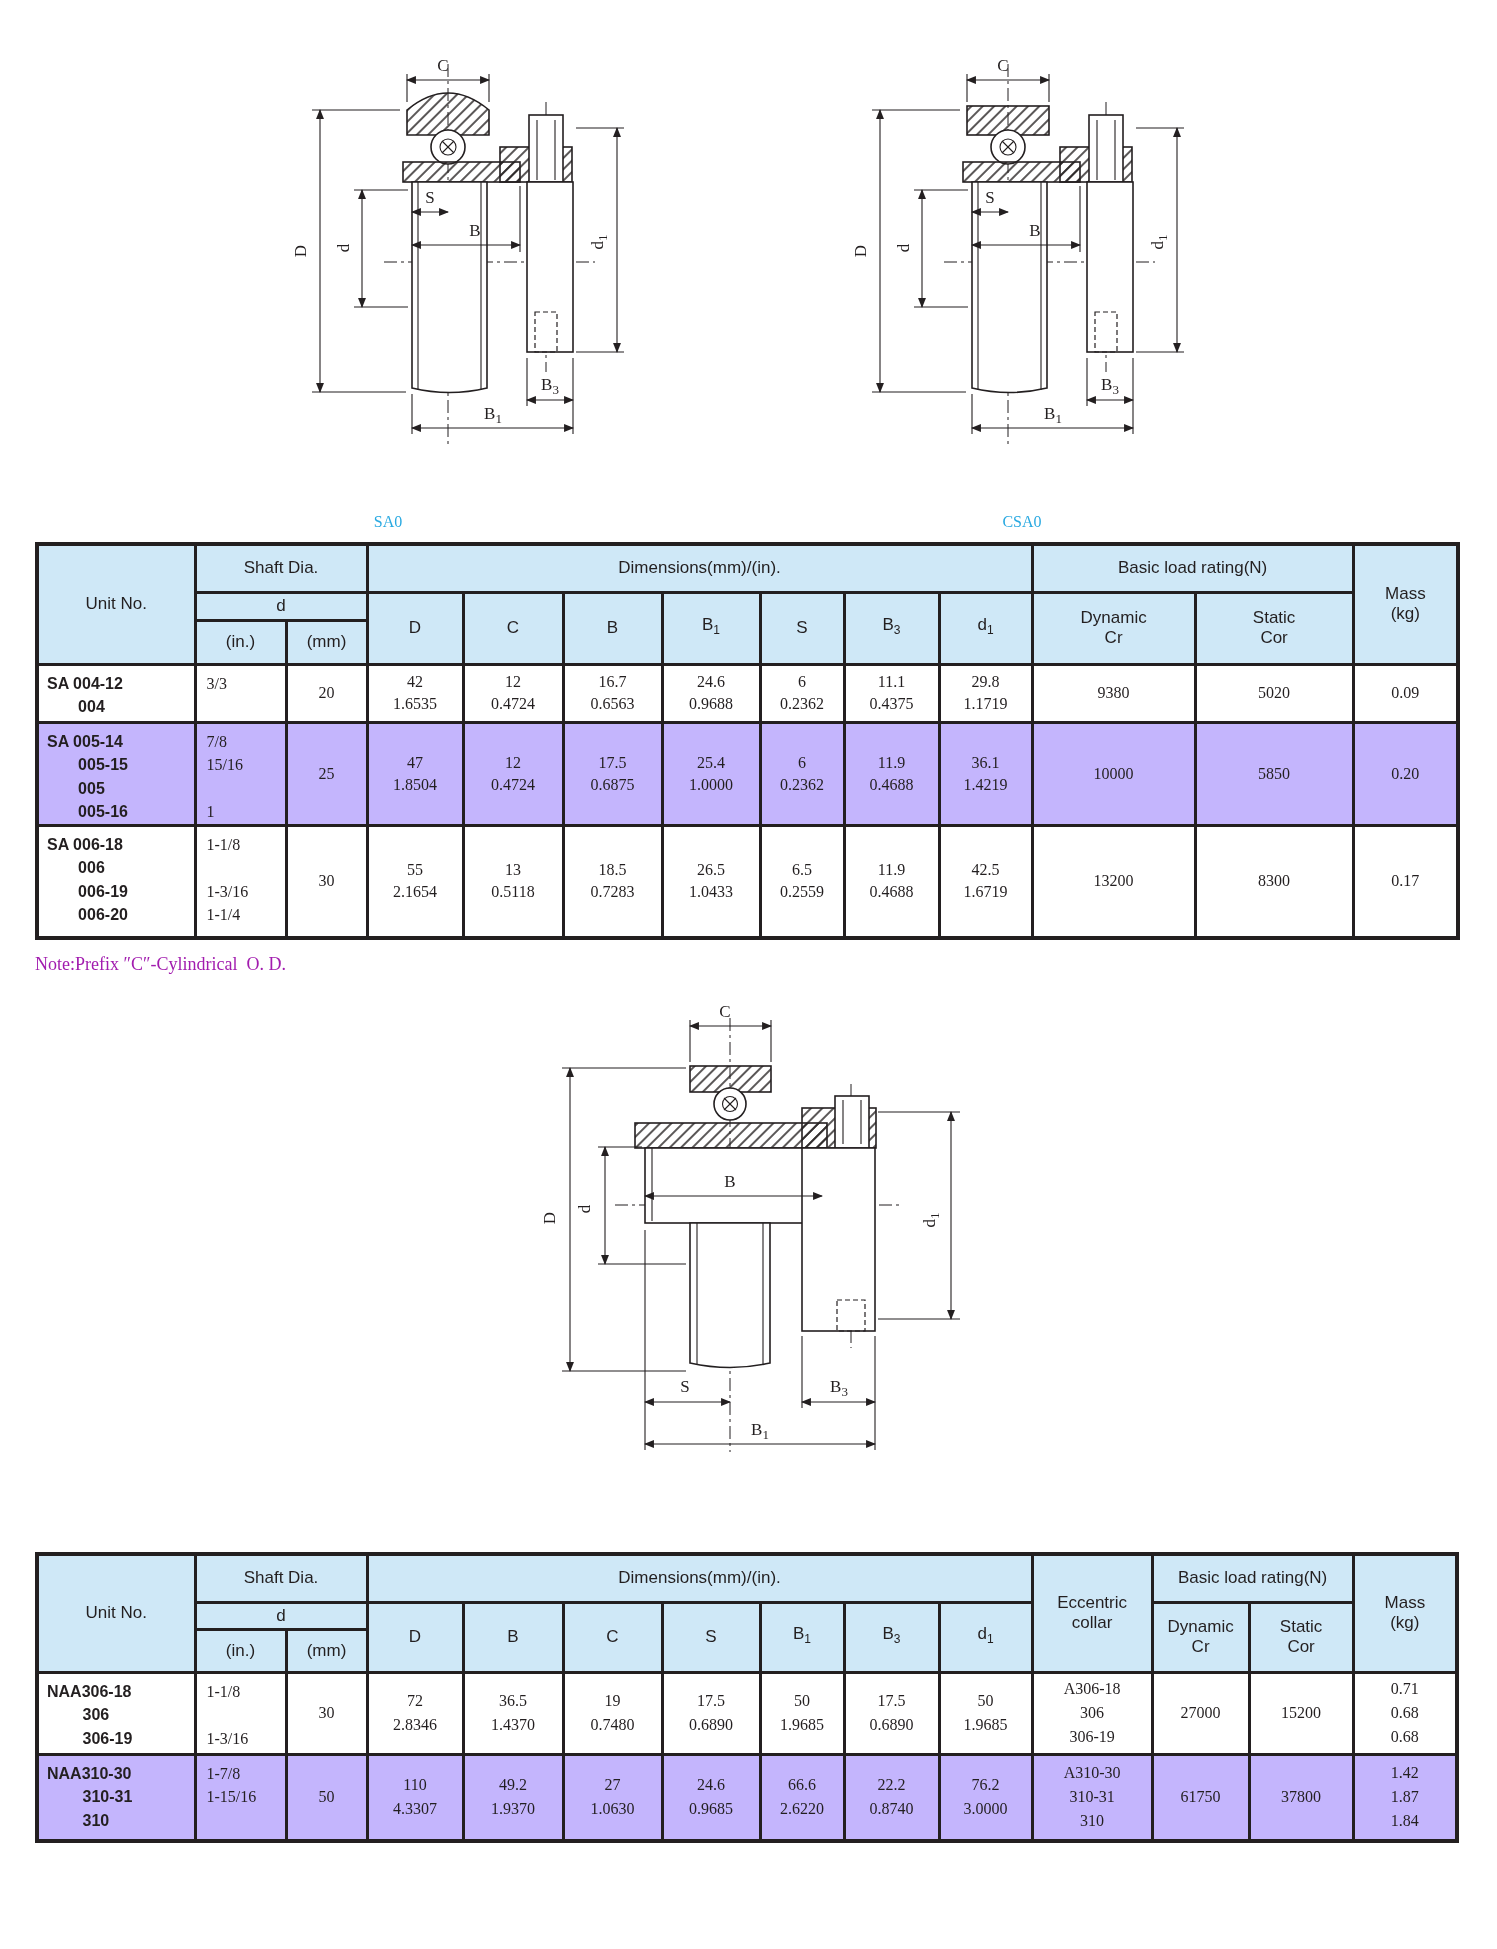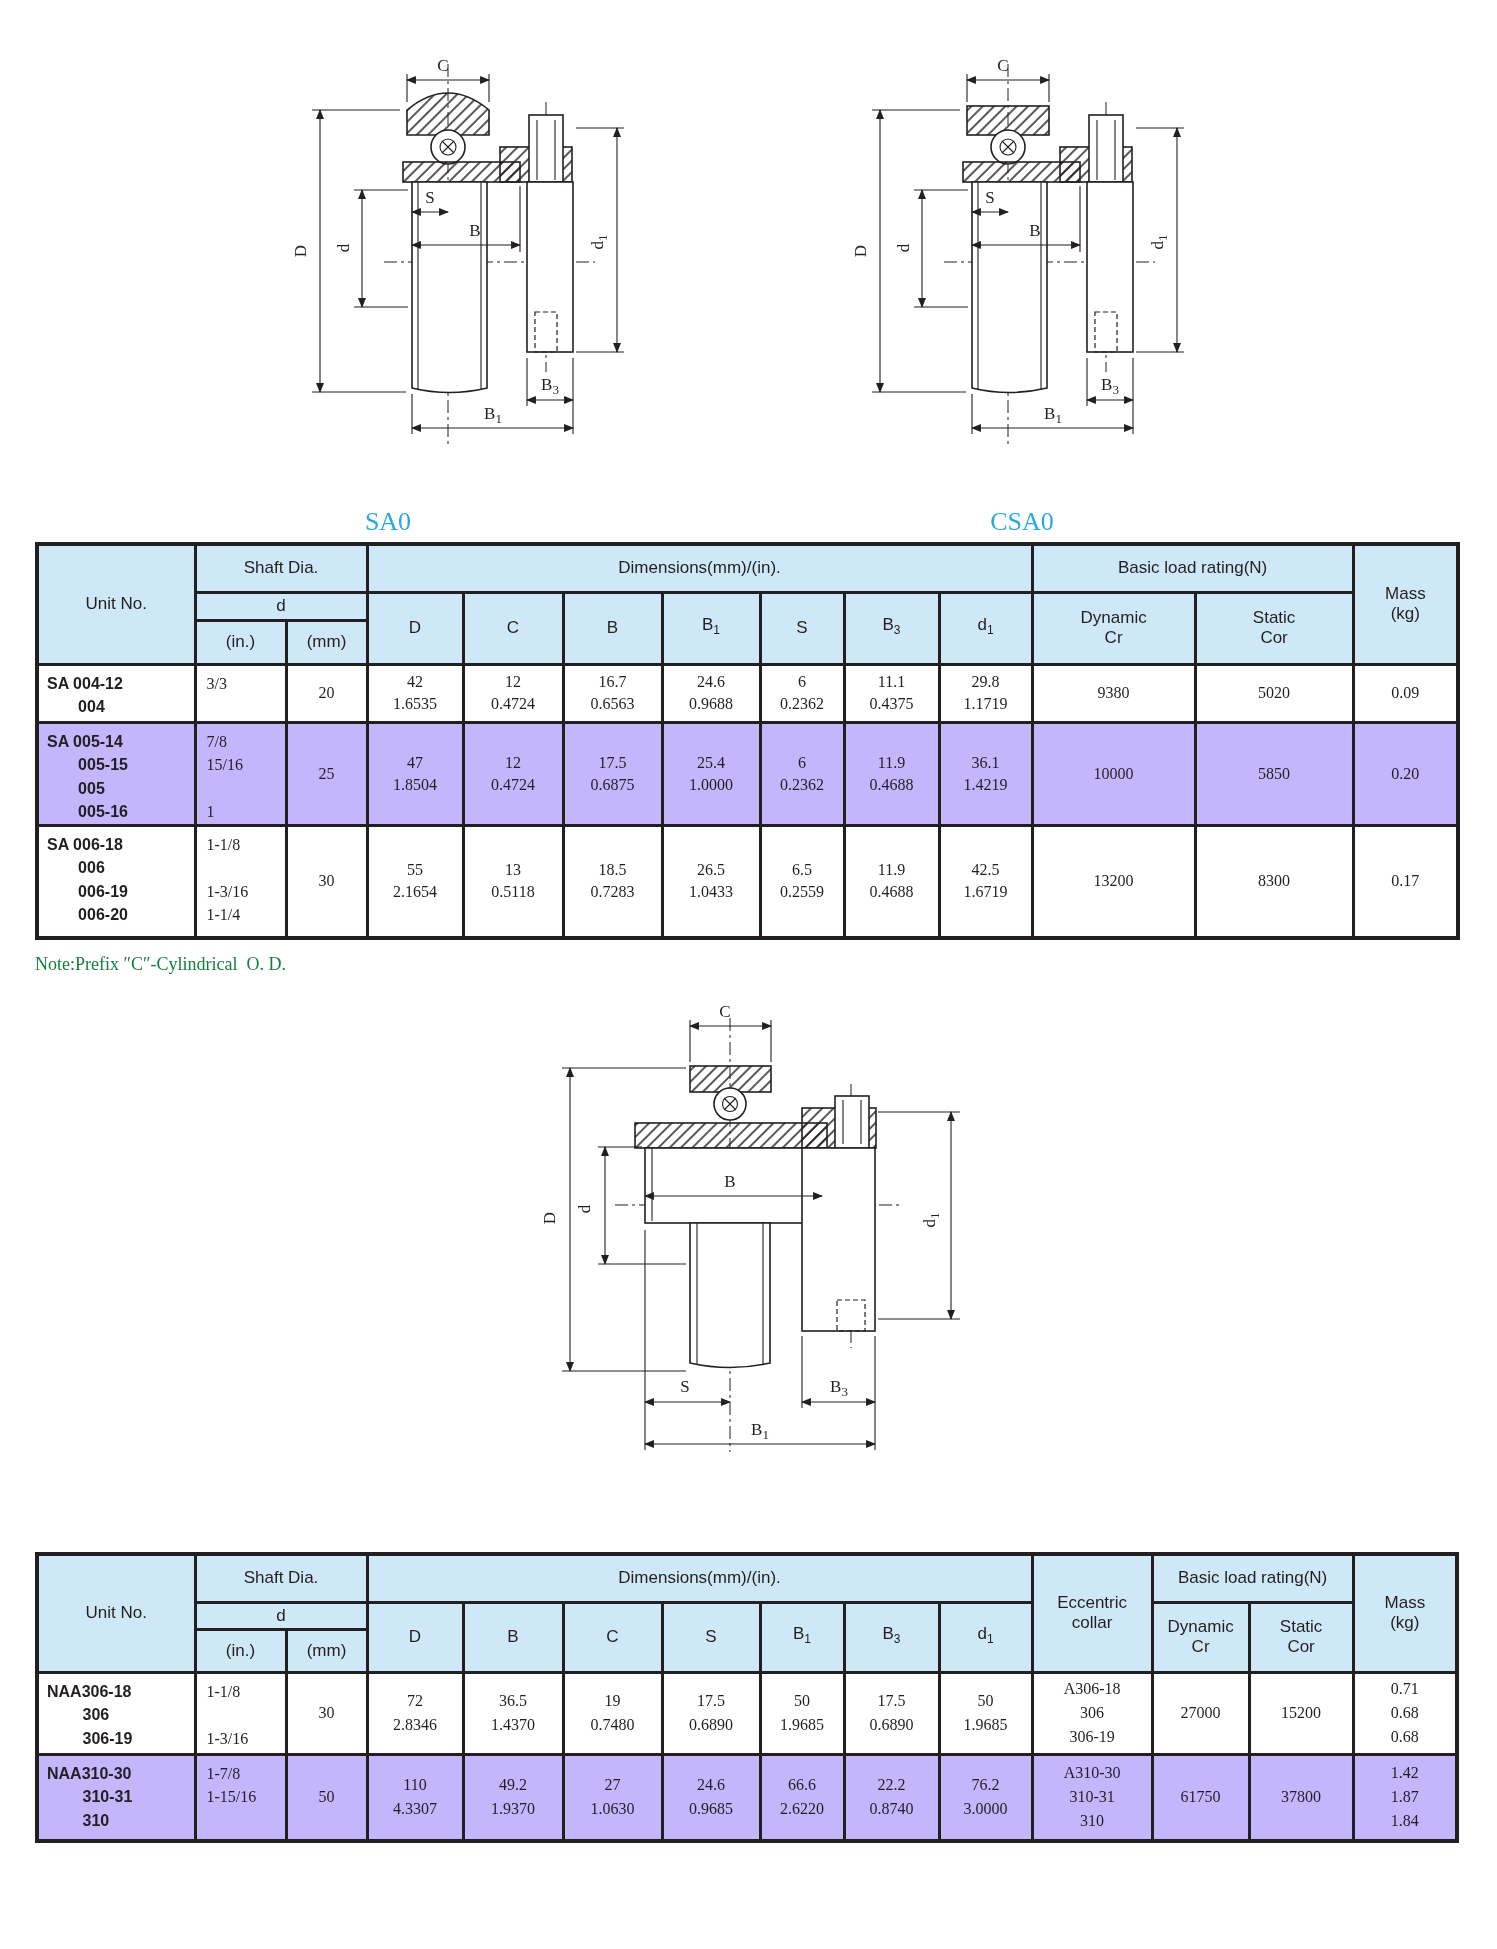--- a/index.html
+++ b/index.html
@@ -11,24 +11,24 @@
   .ln{stroke:#231f20;stroke-width:1.6;}
   .thin{stroke:#231f20;stroke-width:1.1;fill:none;}
   .dim{stroke:#231f20;stroke-width:1.1;fill:none;}
   .cl{stroke:#231f20;stroke-width:1;stroke-dasharray:13 4 3 4;fill:none;}
   .dash{stroke:#231f20;stroke-width:1.2;stroke-dasharray:5 3;fill:none;}
   .dtx{font-family:"Liberation Serif","DejaVu Serif",serif;font-size:17px;fill:#231f20;}
 
   
   .caption{position:absolute;text-align:center;color:#29a9e1;
            font-family:"Liberation Serif","DejaVu Serif",serif;white-space:pre;}
-  .caption .t1{font-size:26px;line-height:27px;}
+  .caption .t1{font-size:16px;line-height:27px;}
   .caption .t2{font-size:20px;line-height:25px;}
   .note{position:absolute;font-family:"Liberation Serif","DejaVu Serif",serif;
-        font-size:18px;white-space:pre;color:#15803d;text-align:right;}
+        font-size:18px;white-space:pre;color:#a21caf;text-align:right;}
 
   
   .tblwrap{position:absolute;}
   table{border-collapse:collapse;table-layout:fixed;border:4px solid #231f20;}
   th,td{border:3px solid #231f20;padding:0;overflow:hidden;}
   thead th{background:#cfe8f7;font-weight:normal;font-size:17px;line-height:20px;
            text-align:center;vertical-align:middle;}
   th.ws{white-space:pre-line;}
   sub{font-size:12px;}
   td{font-family:"Liberation Serif","DejaVu Serif",serif;font-size:16px;text-align:center;

